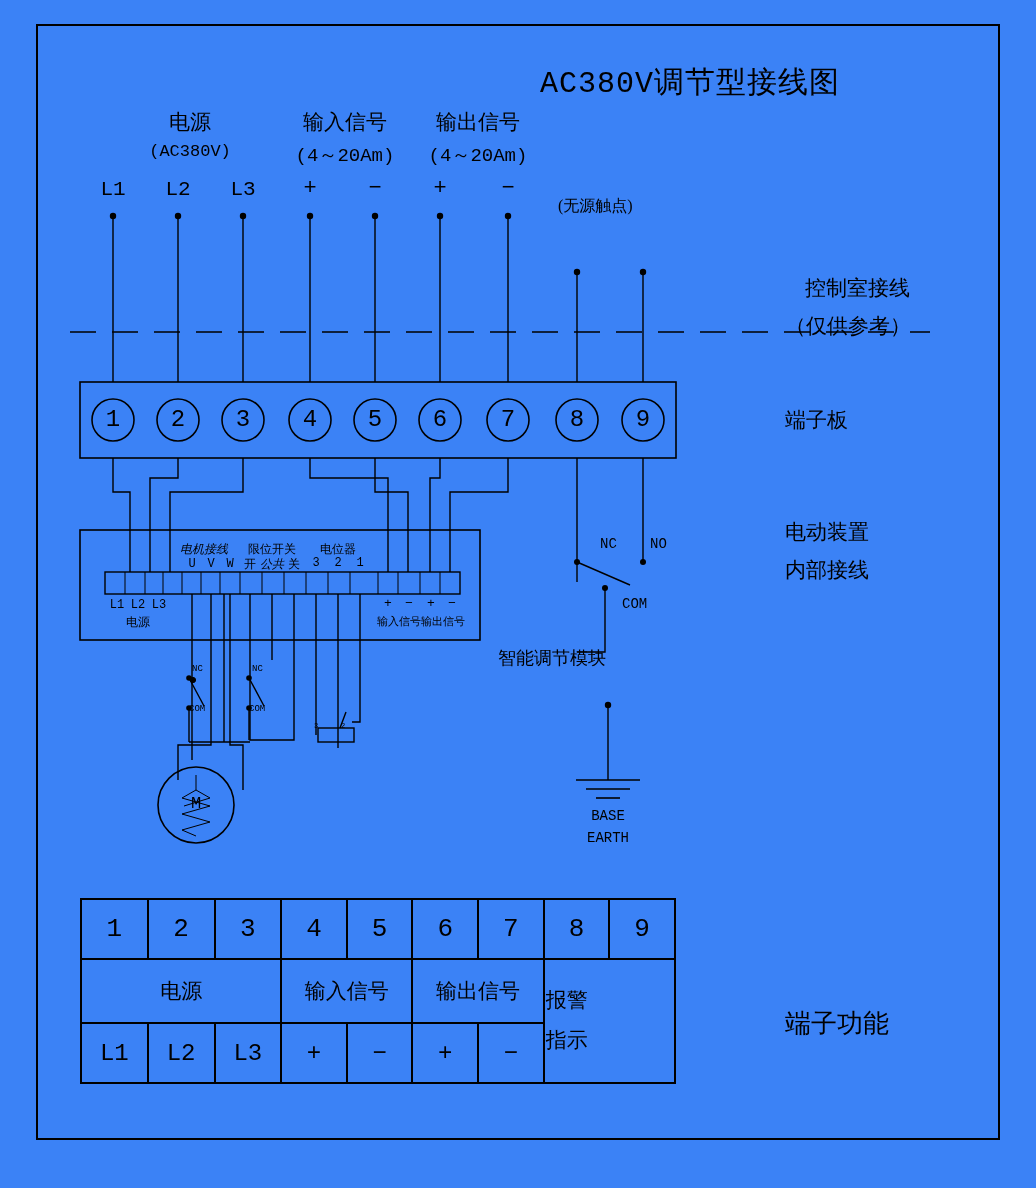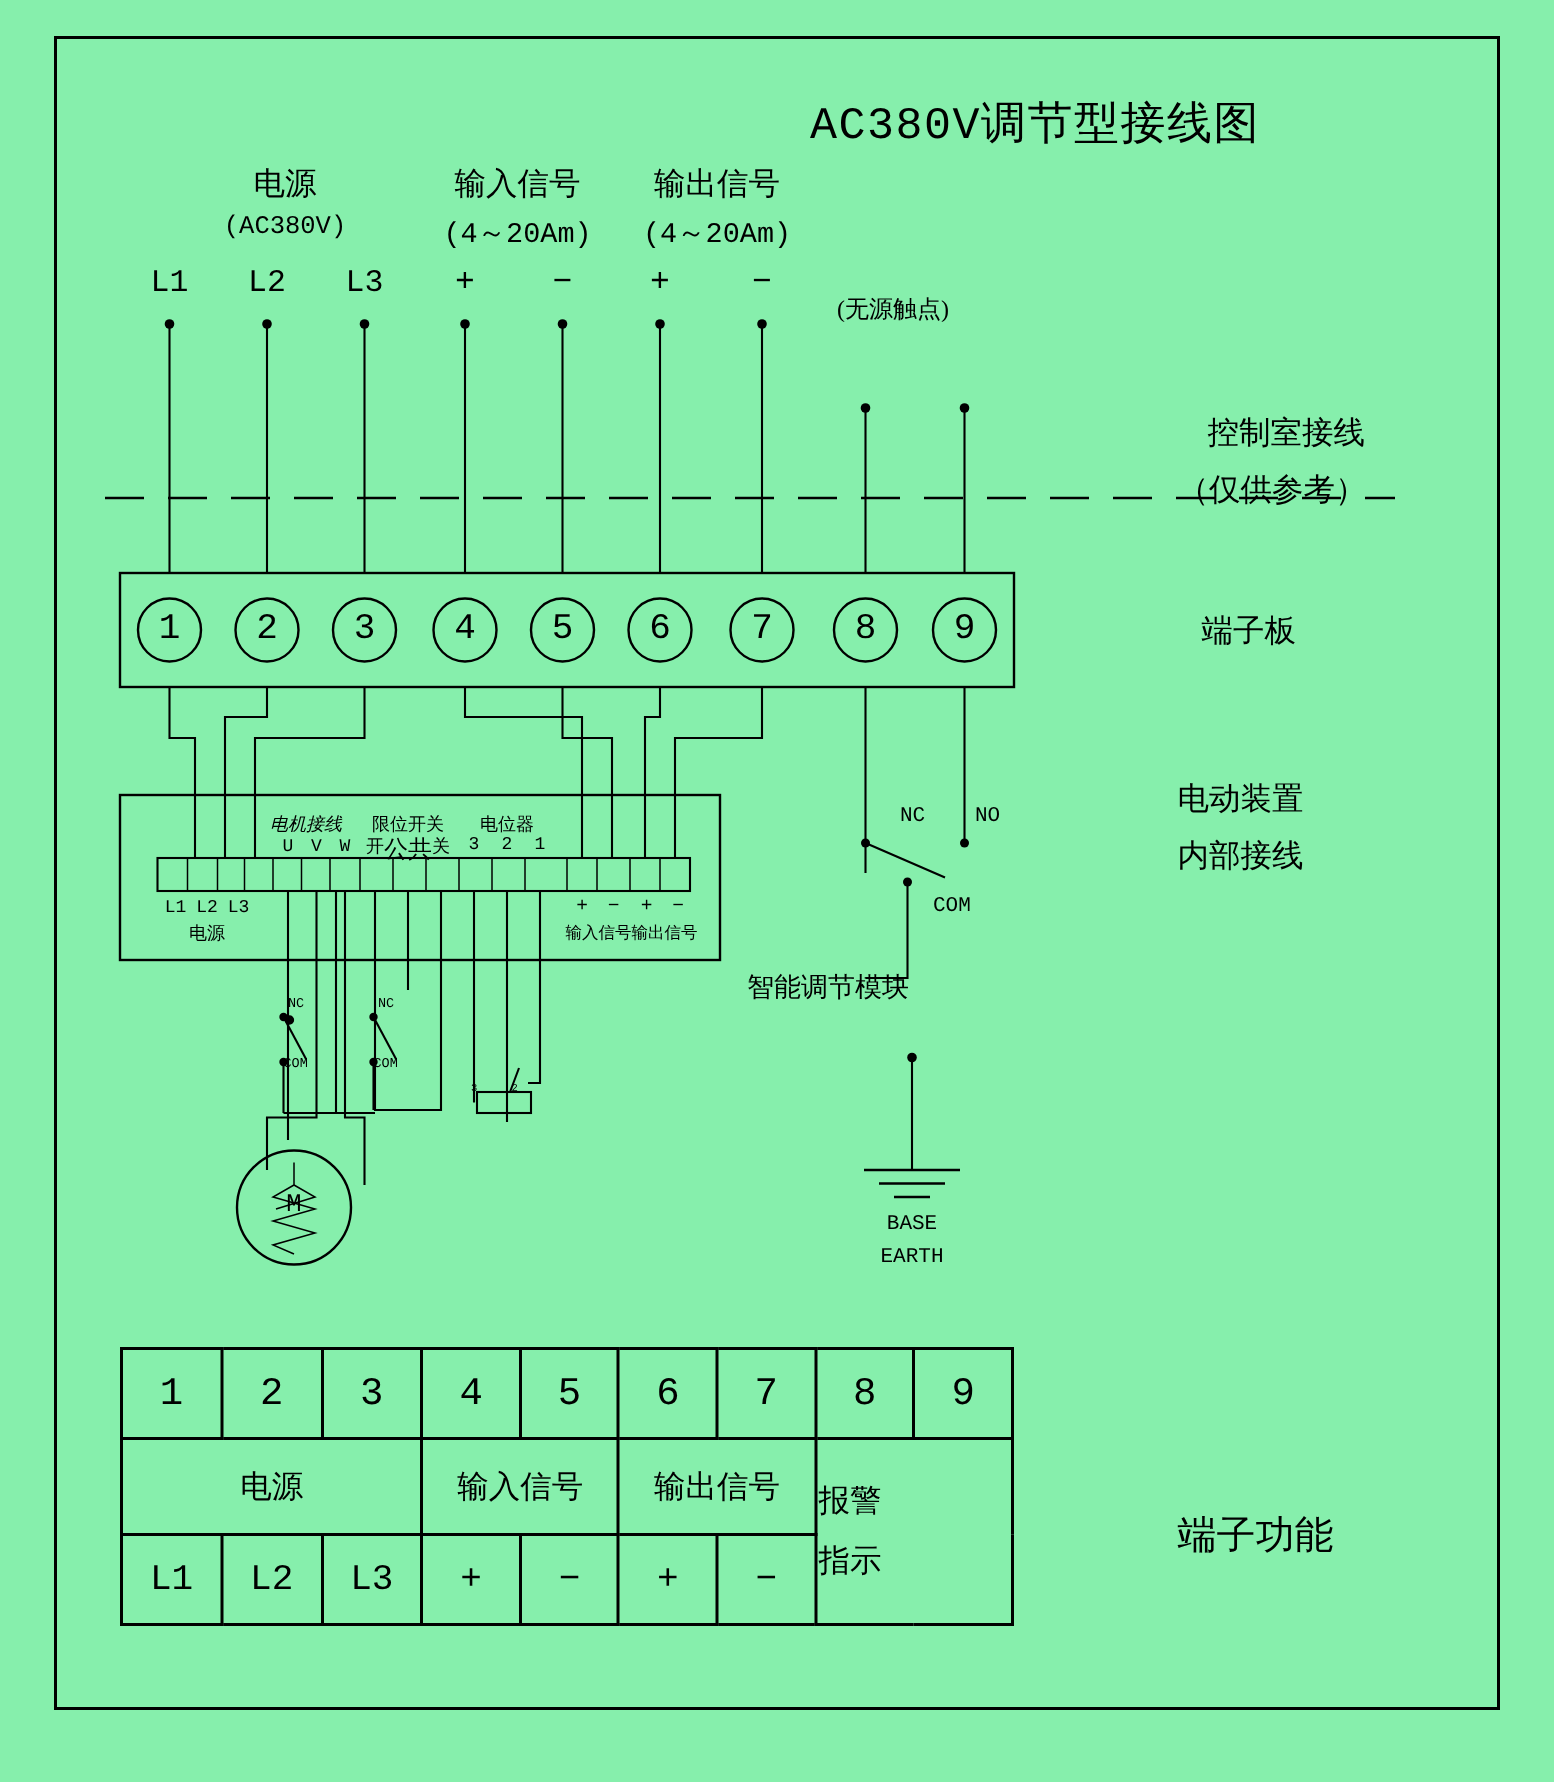--- a/index.html
+++ b/index.html
@@ -1,17 +1,17 @@
 <!DOCTYPE html>
 <html><head>
 <meta charset="utf-8">
 <style>
   html,body{margin:0;padding:0;background:#ffffff;}
   body{font-family:"Liberation Serif", serif;}
-  #page{position:relative;width:1036px;height:1188px;background:#86efac;overflow:hidden;}
+  #page{position:relative;width:1036px;height:1188px;background:#3b82f6;overflow:hidden;}
   #frame{position:absolute;left:36px;top:24px;width:964px;height:1116px;border:2px solid #000;box-sizing:border-box;}
   .t{position:absolute;white-space:nowrap;color:#000;}
   .cn{font-family:"Liberation Serif", serif;}
   .mono{font-family:"Liberation Mono", monospace;}
   .ctr{transform:translateX(-50%);}
   svg{position:absolute;left:0;top:0;width:1036px;height:1188px;}
   .ln{stroke:#000;stroke-width:1.4;fill:none;}
   .ln2{stroke:#000;stroke-width:1.6;fill:none;}
   .thin{stroke:#000;stroke-width:1;fill:none;}
   .dot{fill:#000;}
@@ -184,35 +184,35 @@
   <div class="t mono ctr" style="left:243px;top:406px;font-size:24px;">3</div>
   <div class="t mono ctr" style="left:310px;top:406px;font-size:24px;">4</div>
   <div class="t mono ctr" style="left:375px;top:406px;font-size:24px;">5</div>
   <div class="t mono ctr" style="left:440px;top:406px;font-size:24px;">6</div>
   <div class="t mono ctr" style="left:508px;top:406px;font-size:24px;">7</div>
   <div class="t mono ctr" style="left:577px;top:406px;font-size:24px;">8</div>
   <div class="t mono ctr" style="left:643px;top:406px;font-size:24px;">9</div>
 
   <div class="t cn" style="left:785px;top:274px;font-size:21px;margin-left:20px;">控制室接线</div>
   <div class="t cn" style="left:785px;top:312px;font-size:21px;">（仅供参考）</div>
-  <div class="t cn" style="left:785px;top:406px;font-size:21px;margin-left:16px;">端子板</div>
+  <div class="t cn" style="left:785px;top:406px;font-size:21px;">端子板</div>
   <div class="t cn" style="left:785px;top:518px;font-size:21px;">电动装置</div>
   <div class="t cn" style="left:785px;top:556px;font-size:21px;">内部接线</div>
   <div class="t cn" style="left:785px;top:1006px;font-size:26px;">端子功能</div>
 
   <div class="t cn ctr" style="left:204px;top:541px;font-size:12px;font-style:italic;">电机接线</div>
   <div class="t cn ctr" style="left:272px;top:541px;font-size:12px;">限位开关</div>
   <div class="t cn ctr" style="left:338px;top:541px;font-size:12px;">电位器</div>
 
   <div class="t mono ctr" style="left:192px;top:557px;font-size:12px;">U</div>
   <div class="t mono ctr" style="left:211px;top:557px;font-size:12px;">V</div>
   <div class="t mono ctr" style="left:230px;top:557px;font-size:12px;">W</div>
 
   <div class="t cn ctr" style="left:250px;top:556px;font-size:12px;">开</div>
-  <div class="t cn ctr" style="left:272px;top:556px;font-size:16px;">公共</div>
+  <div class="t cn ctr" style="left:272px;top:556px;font-size:12px;font-style:italic;">公共</div>
   <div class="t cn ctr" style="left:294px;top:556px;font-size:12px;">关</div>
 
   <div class="t mono ctr" style="left:316px;top:556px;font-size:12px;">3</div>
   <div class="t mono ctr" style="left:338px;top:556px;font-size:12px;">2</div>
   <div class="t mono ctr" style="left:360px;top:556px;font-size:12px;">1</div>
 
   <div class="t mono ctr" style="left:117px;top:598px;font-size:12px;">L1</div>
   <div class="t mono ctr" style="left:138px;top:598px;font-size:12px;">L2</div>
   <div class="t mono ctr" style="left:159px;top:598px;font-size:12px;">L3</div>
   <div class="t cn ctr" style="left:138px;top:614px;font-size:12px;">电源</div>

